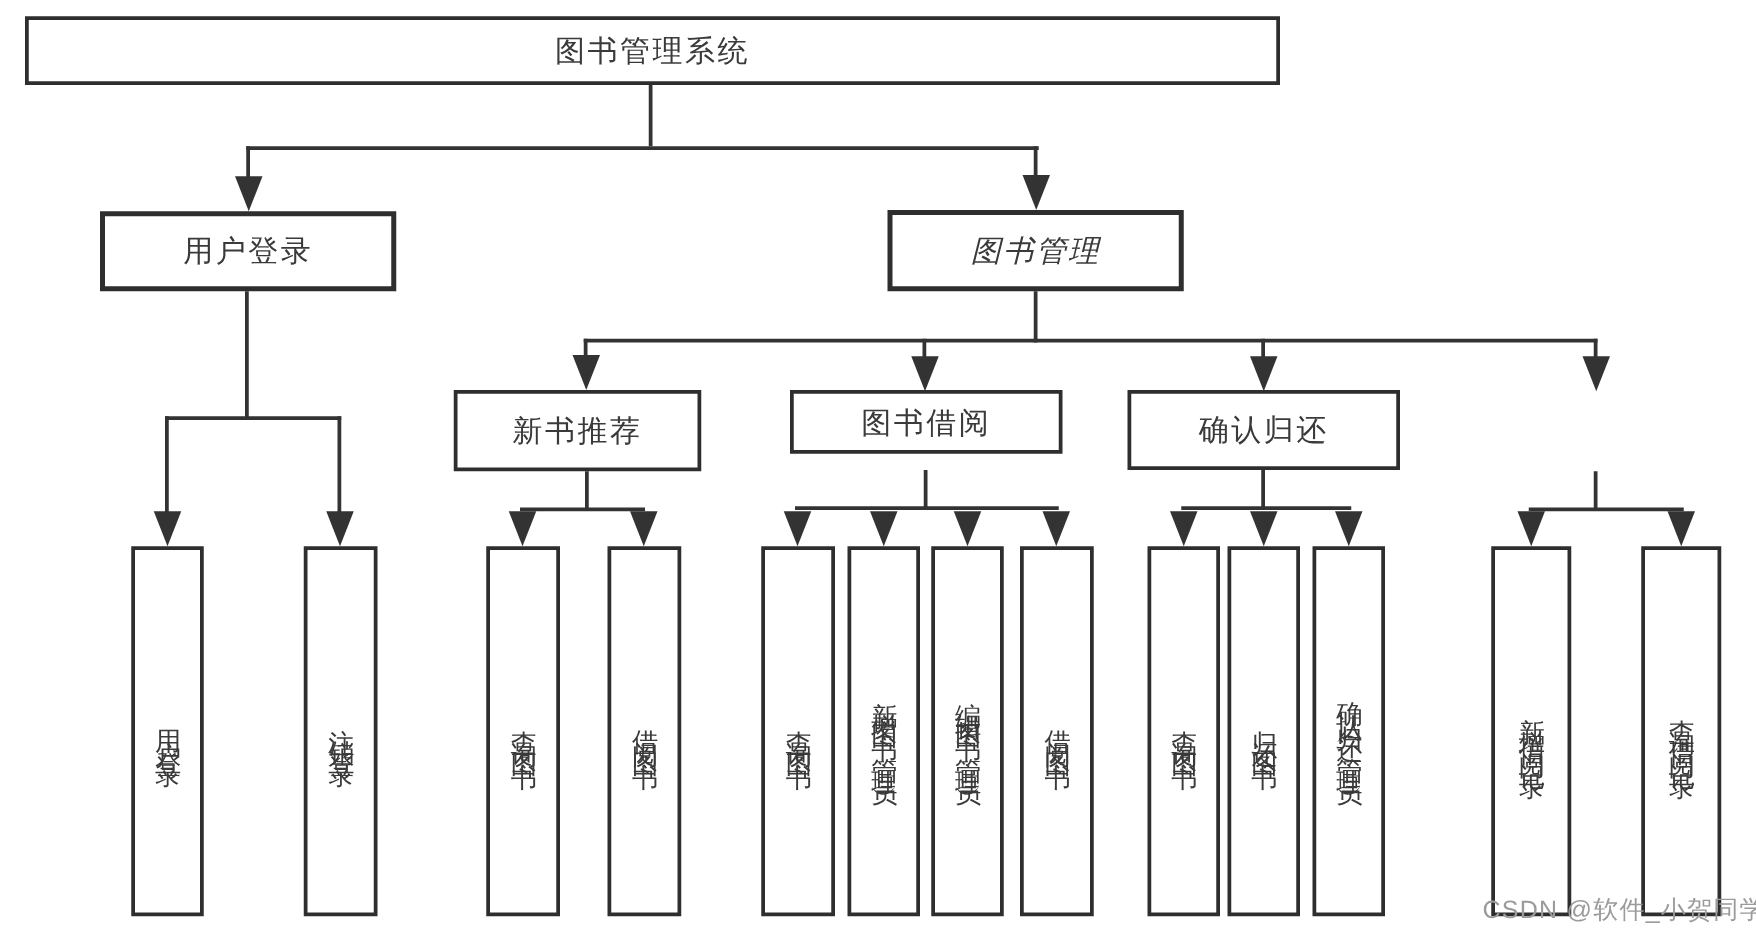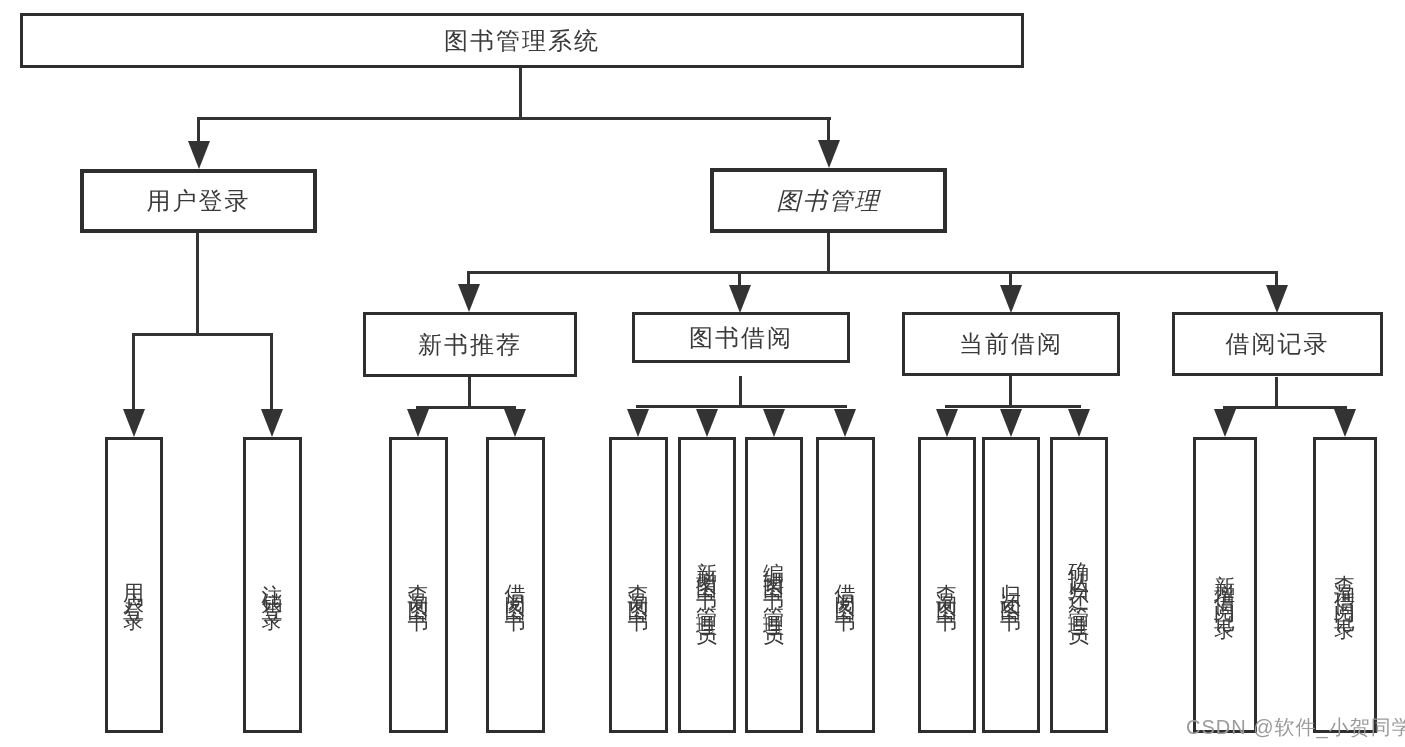--- a/index.html
+++ b/index.html
@@ -55,27 +55,26 @@
 <body>
 
 <div id="canvas">
 
   <div class="node h-node" style="left:20px; top:13px; width:1004px; height:55px;">图书管理系统</div>
 
   <div class="node h-node lvl2" style="left:80px; top:169px; width:237px; height:64px;">用户登录</div>
 
   <div class="node h-node lvl2" style="left:710px; top:168px; width:237px; height:65px;font-style:italic;">图书管理</div>
 
-  <div class="node h-node" style="left:363px; top:312px; width:214px; height:65px;">新书推荐</div>
+  <div class="node h-node" style="left:363px; top:312px; width:198px; height:65px;">新书推荐</div>
 
   <div class="node h-node" style="left:632px; top:312px; width:218px; height:51px;">图书借阅</div>
 
-  <div class="node h-node" style="left:902px; top:312px; width:218px; height:64px;">当前借阅</div>
+  <div class="node h-node" style="left:902px; top:312px; width:218px; height:64px;">确认归还</div>
 
-  <div class="node h-node" style="left:1172px; top:312px; width:211px; height:64px;">借阅记录</div>
 
   <div class="node v-node" style="left:105px; top:437px; width:58px; height:296px;">
     <span>用户登录</span>
   </div>
   <div class="node v-node" style="left:243px; top:437px; width:59px; height:296px;">
     <span>注销登录</span>
   </div>
 
   <div class="node v-node" style="left:389px; top:437px; width:59px; height:296px;">
     <span>查询图书</span>

